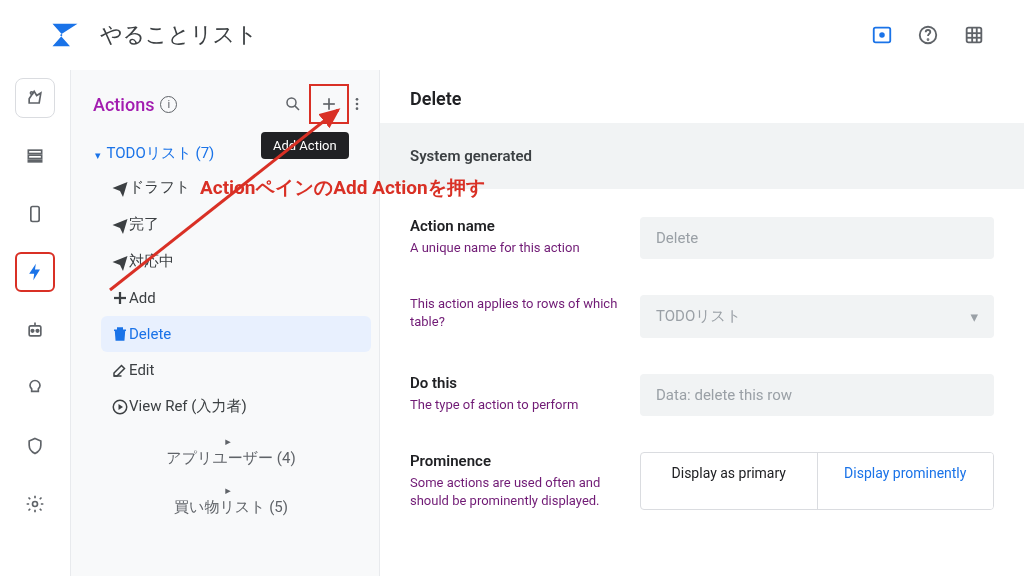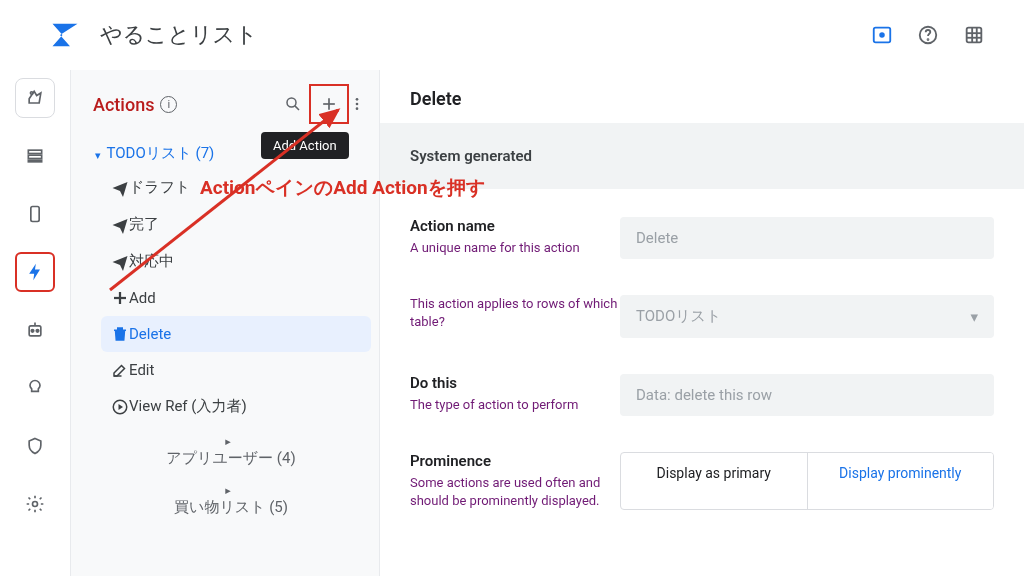--- a/index.html
+++ b/index.html
@@ -16,21 +16,21 @@
   .main { display:flex; height:calc(576px - 70px); }
 
   .rail { width:70px; display:flex; flex-direction:column; align-items:center; padding-top:8px; gap:18px; }
   .rail-item { width:40px; height:40px; border-radius:8px; display:flex; align-items:center; justify-content:center; cursor:pointer; border:1px solid transparent; position:relative; }
   .rail-item.first { border:1px solid #dadce0; }
   .rail-item.active { border:2.5px solid #d93025; border-radius:6px; }
   .rail-item svg { width:20px; height:20px; }
 
   .pane { width:310px; background:#f8f9fa; border-left:1px solid #e8eaed; border-right:1px solid #e8eaed; display:flex; flex-direction:column; }
   .pane-hdr { display:flex; align-items:center; padding:14px 14px 10px 22px; }
-  .pane-title { font-size:18px; font-weight:500; color:#b91c1c; }
+  .pane-title { font-size:18px; font-weight:500; color:#a21caf; }
   .pane-info { width:17px; height:17px; border:1.5px solid #5f6368; border-radius:50%; display:flex; align-items:center; justify-content:center; font-size:11px; margin-left:6px; color:#5f6368; }
   .pane-spacer { flex:1; }
   .pane-ico { width:32px; height:32px; display:flex; align-items:center; justify-content:center; cursor:pointer; }
   .pane-ico svg { width:18px; height:18px; }
   .add-box { border:2.5px solid #d93025; width:40px; height:40px; display:flex; align-items:center; justify-content:center; position:relative; }
   .tooltip { position:absolute; top:46px; left:-50px; background:#202124; color:#fff; font-size:13px; padding:6px 12px; border-radius:4px; white-space:nowrap; }
 
   .tree { padding:4px 8px 0 20px; font-size:15px; color:#3c4043; }
   .grp { padding:6px 4px; color:#1a73e8; cursor:pointer; display:flex; align-items:center; }
   .grp.collapsed { color:#5f6368;flex-direction:column; }
@@ -42,21 +42,21 @@
   .item.selected { background:#e8f0fe; color:#1a73e8; }
   .item.selected svg { stroke:#1a73e8; fill:#1a73e8; }
   .item .ic { width:18px; height:18px; display:flex; align-items:center; justify-content:center; }
   .item .ic svg { width:18px; height:18px; }
 
   .detail { flex:1; padding:0 0 0 0; overflow:auto; }
   .detail-title { font-size:18px; font-weight:600; padding:18px 30px 14px 30px; }
   .section-bar { background:#f1f3f4; padding:24px 30px; font-size:15px; font-weight:600; color:#3c4043; }
 
   .fields { padding:10px 30px; }
-  .field { display:flex; padding:18px 0; }
+  .field { display:flex; padding:18px 0; gap:20px; }
   .field-left { width:210px; }
   .field-label { font-weight:600; font-size:15px; color:#202124; margin-bottom:4px; }
   .field-help { font-size:13px; color:#701a75; line-height:1.4; }
   .field-right { flex:1; display:flex; }
   .input-dis { background:#f1f3f4; color:#9aa0a6; padding:12px 16px; border-radius:4px; width:100%; font-size:15px; display:flex; align-items:center; }
   .input-dis .dd { margin-left:auto; color:#9aa0a6; }
   .seg { display:flex; border:1px solid #dadce0; border-radius:4px; overflow:hidden; width:100%; }
   .seg-opt { flex:1; padding:12px 4px; text-align:center; font-size:14px; cursor:pointer; white-space:nowrap; }
   .seg-opt.sel { color:#1a73e8; background:#fff; }
   .seg-opt:not(:last-child) { border-right:1px solid #dadce0; }

